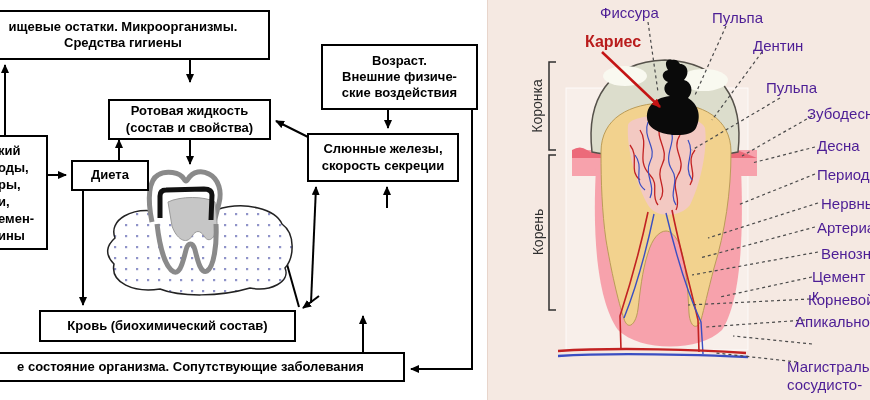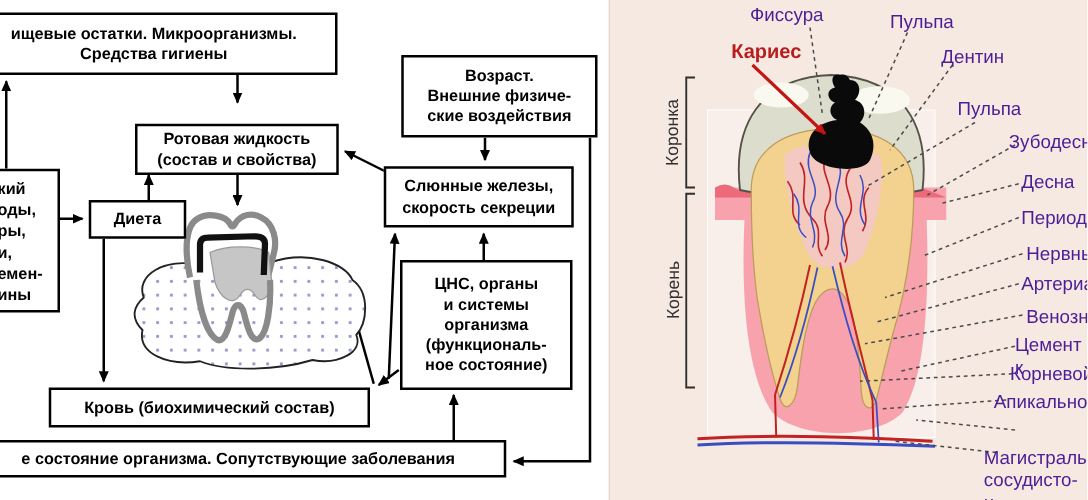--- a/index.html
+++ b/index.html
@@ -193,27 +193,20 @@
 ры,
 и,
 емен-
 ины</span>
     </div>
 
   <div class="box" style="left:71px;top:160px;width:78px;height:31px">
     <span>Диета</span>
     </div>
 
-  <div class="box" style="left:320px;top:208px;width:138px;height:104px">
-    <span>ЦНС, органы
-и системы
-организма
-(функциональ-
-ное состояние)</span>
-    </div>
 
   <div class="box" style="left:39px;top:310px;width:257px;height:32px">
     <span>Кровь (биохимический состав)</span>
     </div>
 
   <div class="box" style="left:-24px;top:352px;width:429px;height:30px">
     <span>е состояние организма. Сопутствующие заболевания</span>
     </div>
 
   <span class="alabel" style="left:600px;top:4px">Фиссура</span>

